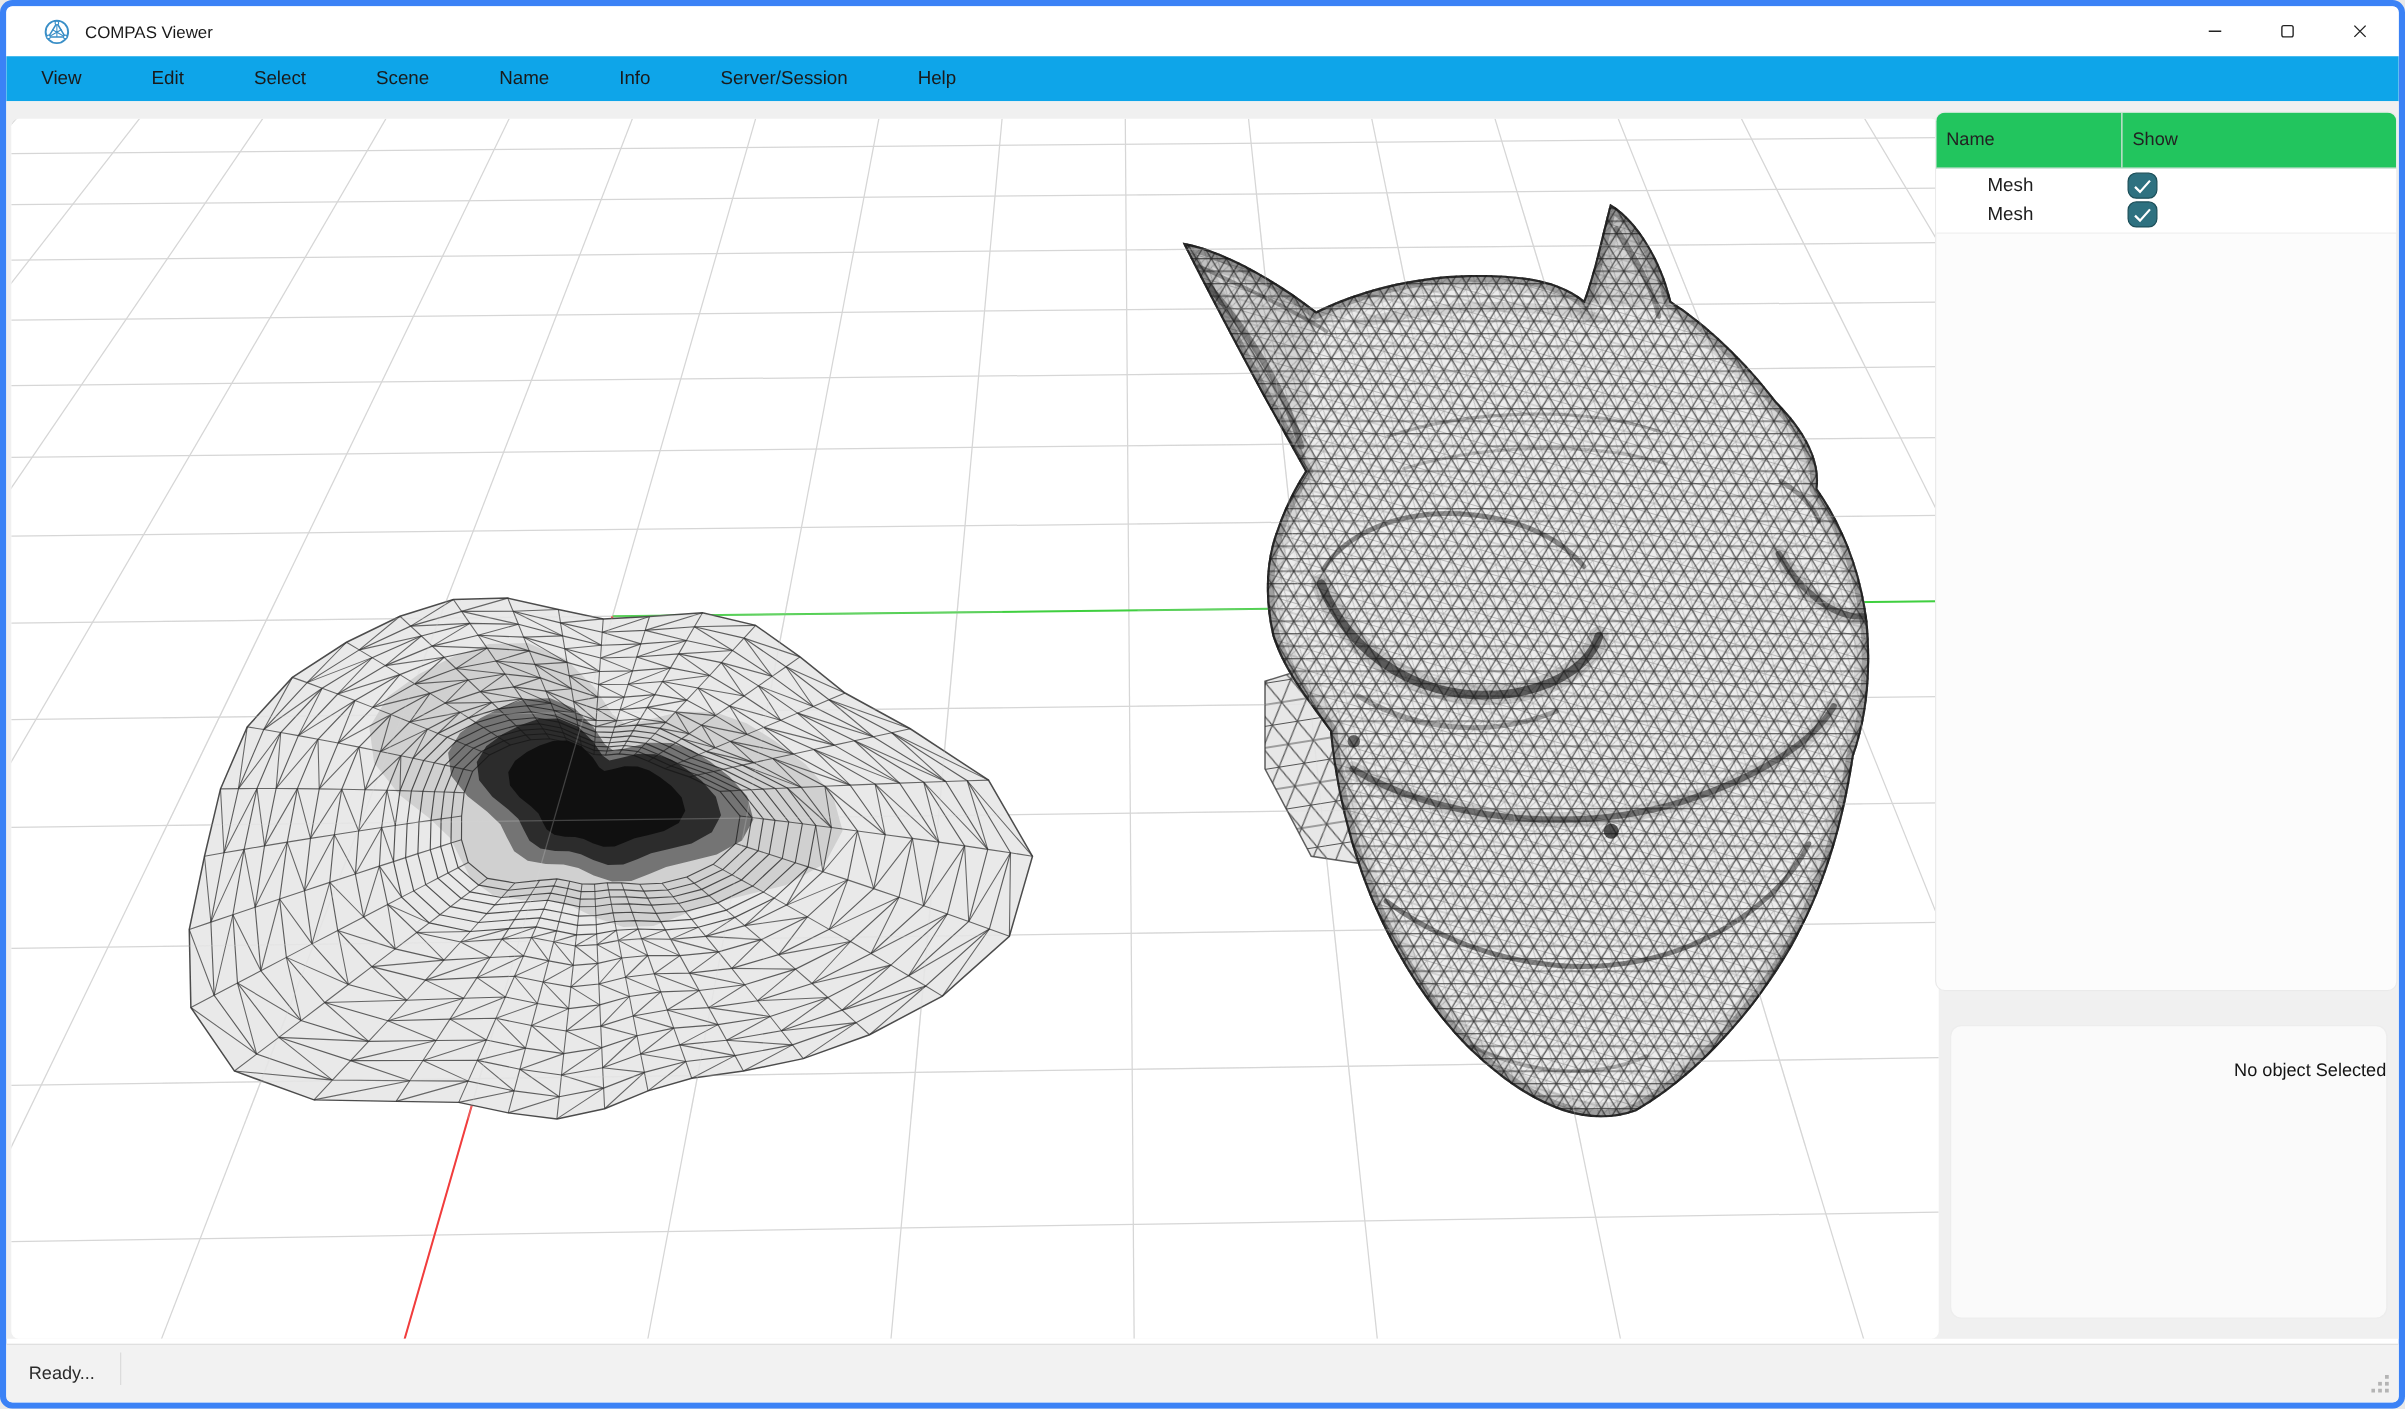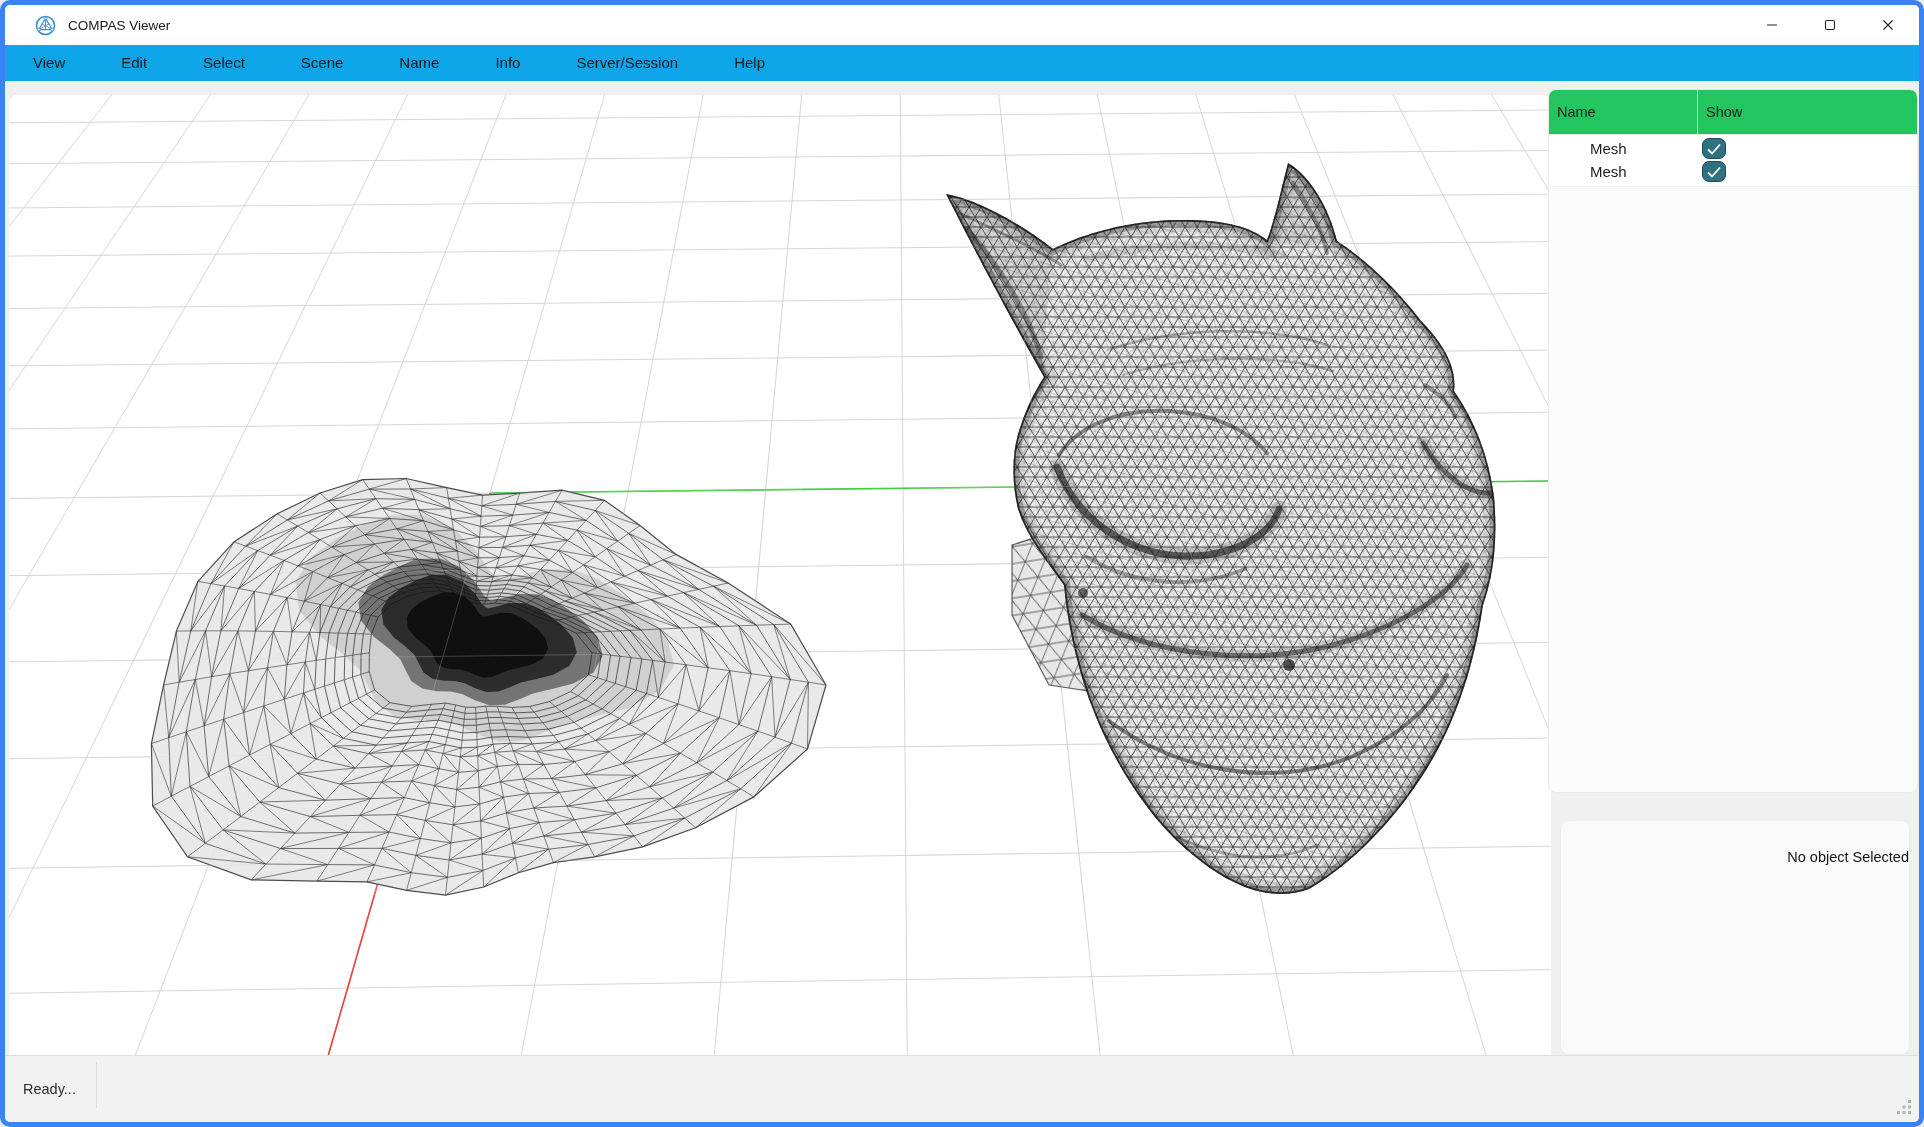--- a/index.html
+++ b/index.html
@@ -28,21 +28,21 @@
   .tree-row{display:grid;grid-template-columns:149px 1fr;height:23px;align-items:center;background:#fff;}
   .tree-rows{border-bottom:1px solid #efefef;background:#fff;padding:2px 0 3px 0;}
   .row-name{font-size:15px;color:#1d1d1d;padding-left:41px;}
   .row-show{padding-left:4px;}
   .checkbox{width:24px;height:21px;border-radius:7px;background:#2e7180;border:1.5px solid #1d4f59;
             box-sizing:border-box;display:flex;align-items:center;justify-content:center;}
   .inspector-card{position:absolute;left:1555px;top:739px;width:350px;height:235px;background:#fafafa;
                   border:1px solid #ededed;border-radius:9px;box-sizing:border-box;text-align:right;}
   .no-selection{margin-top:28px;font-size:14.5px;color:#141414;}
   
-  .statusbar{position:absolute;left:0;right:0;bottom:0;height:67px;background:#f2f2f2;border-top:1px solid #e0e0e0;box-sizing:border-box;}
+  .statusbar{position:absolute;left:0;right:0;bottom:0;height:47px;background:#f2f2f2;border-top:1px solid #e0e0e0;box-sizing:border-box;}
   .status-msg{position:absolute;left:18px;top:50%;transform:translateY(-50%);font-size:14.5px;color:#2b2b2b;}
   .status-sep{position:absolute;left:91px;top:6px;bottom:14px;width:1px;background:#dcdcdc;}
   .size-grip{position:absolute;right:7px;bottom:7px;width:15px;height:15px;}
 </style>
 </head>
 <body>
 
 <div class="window">
 
   <div class="titlebar">

